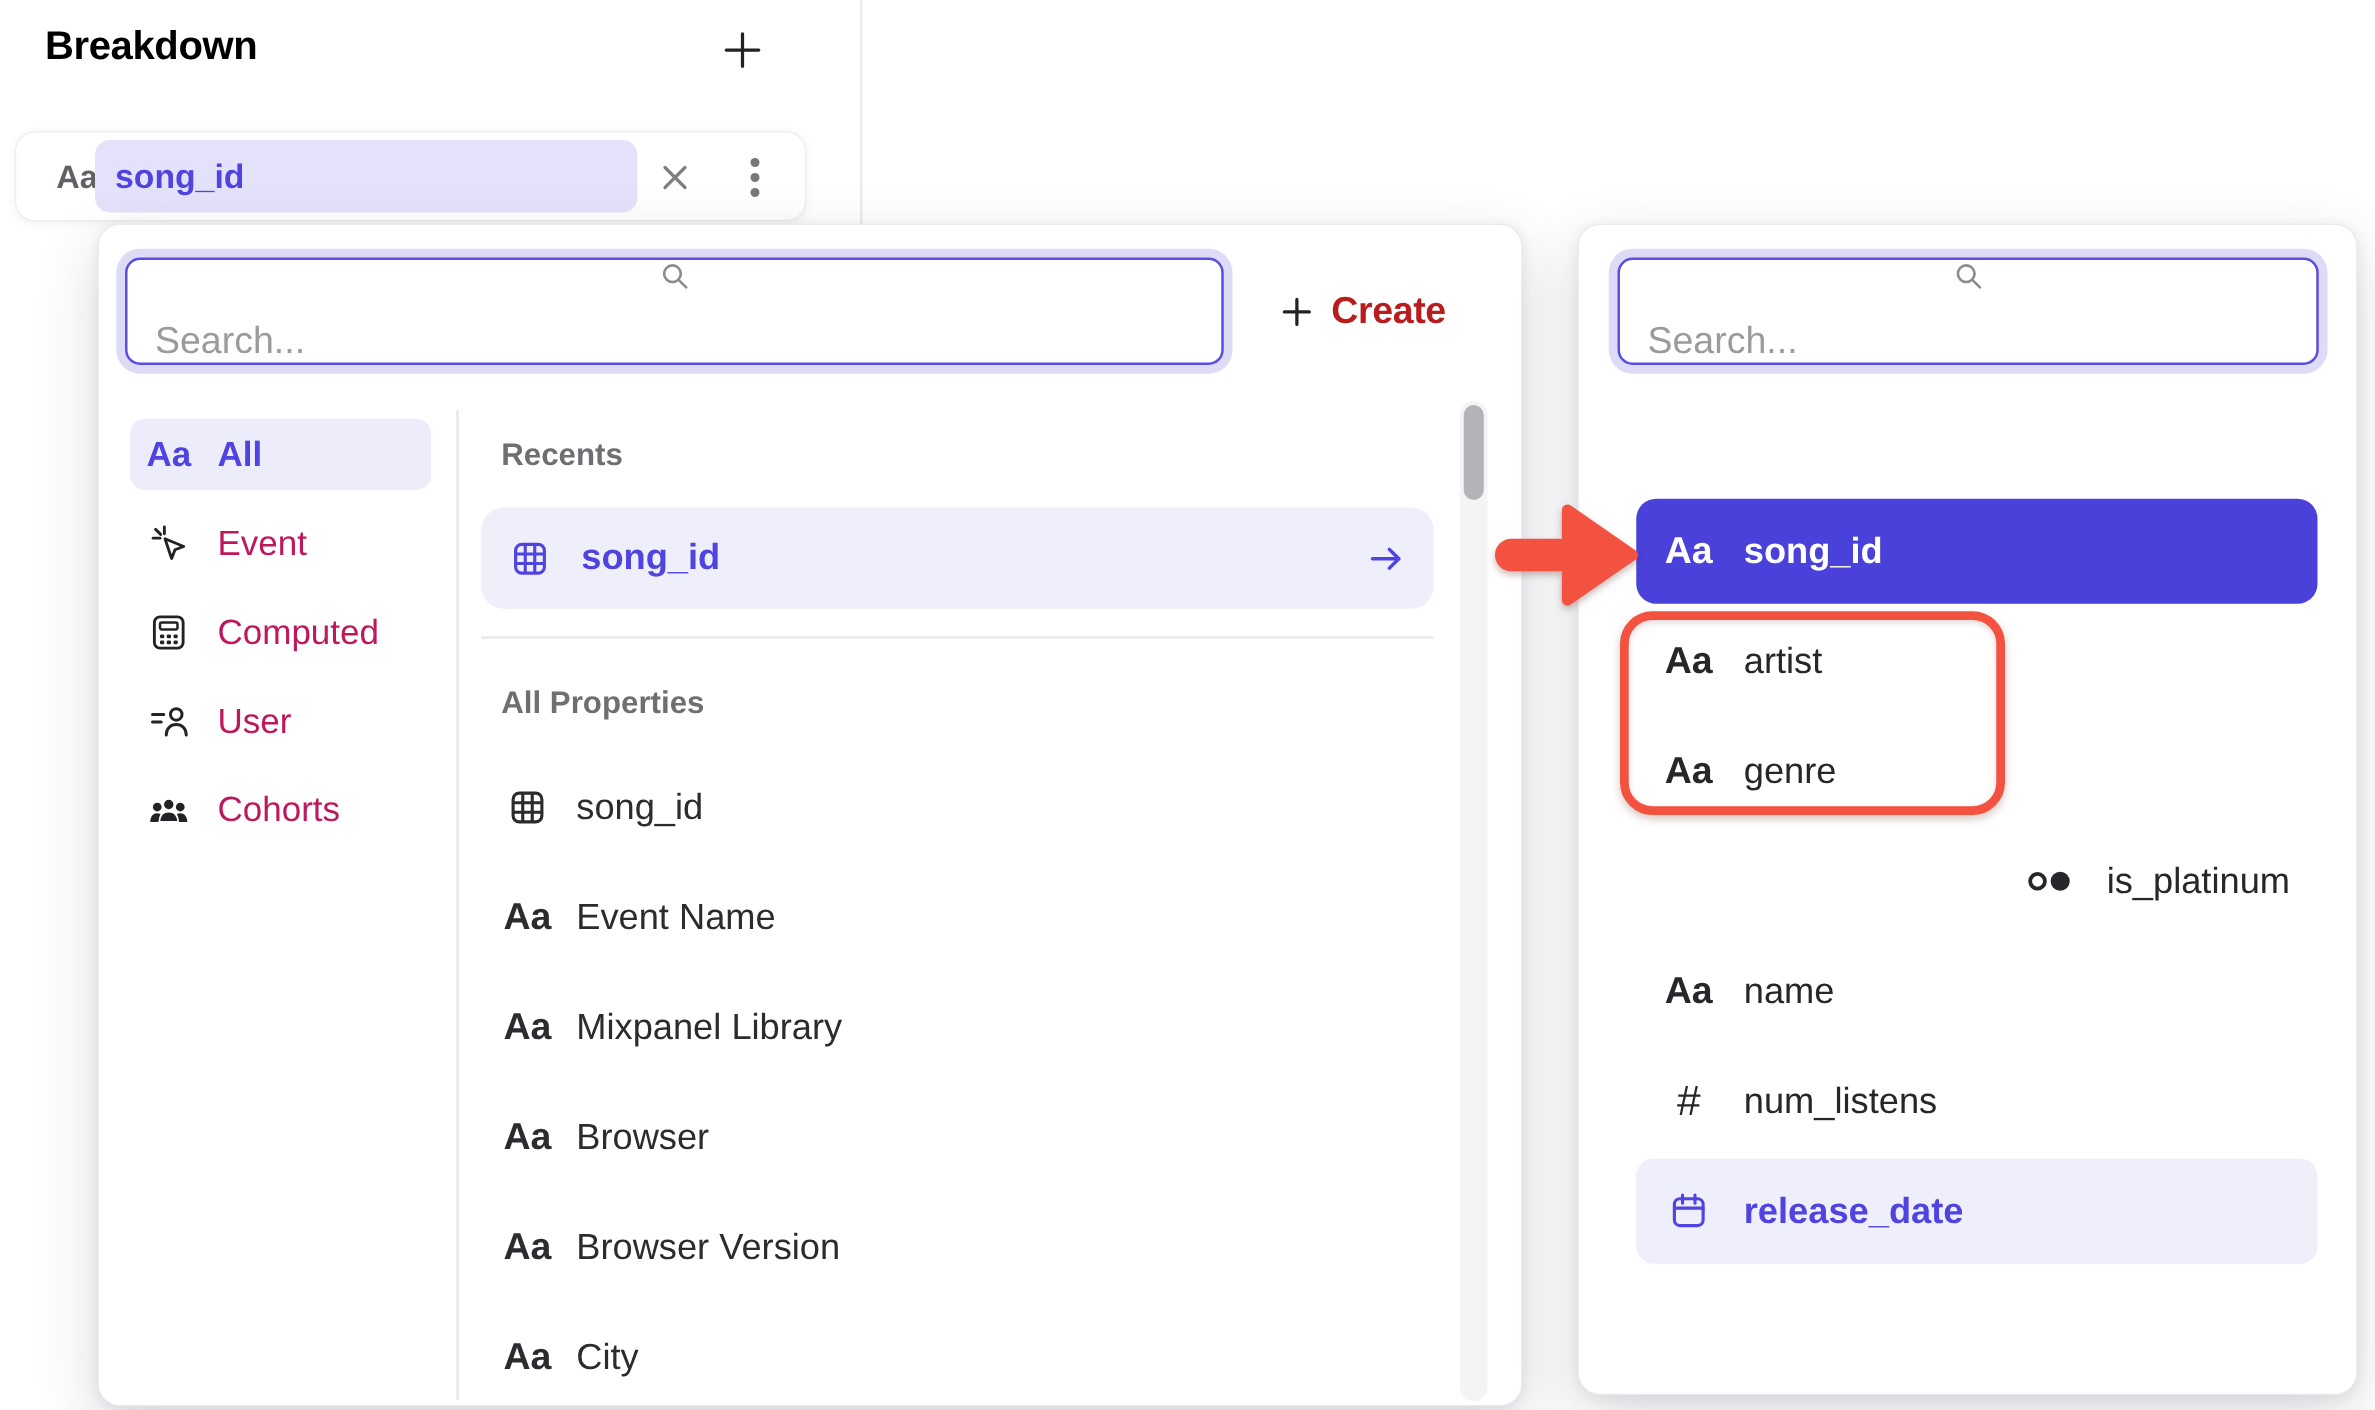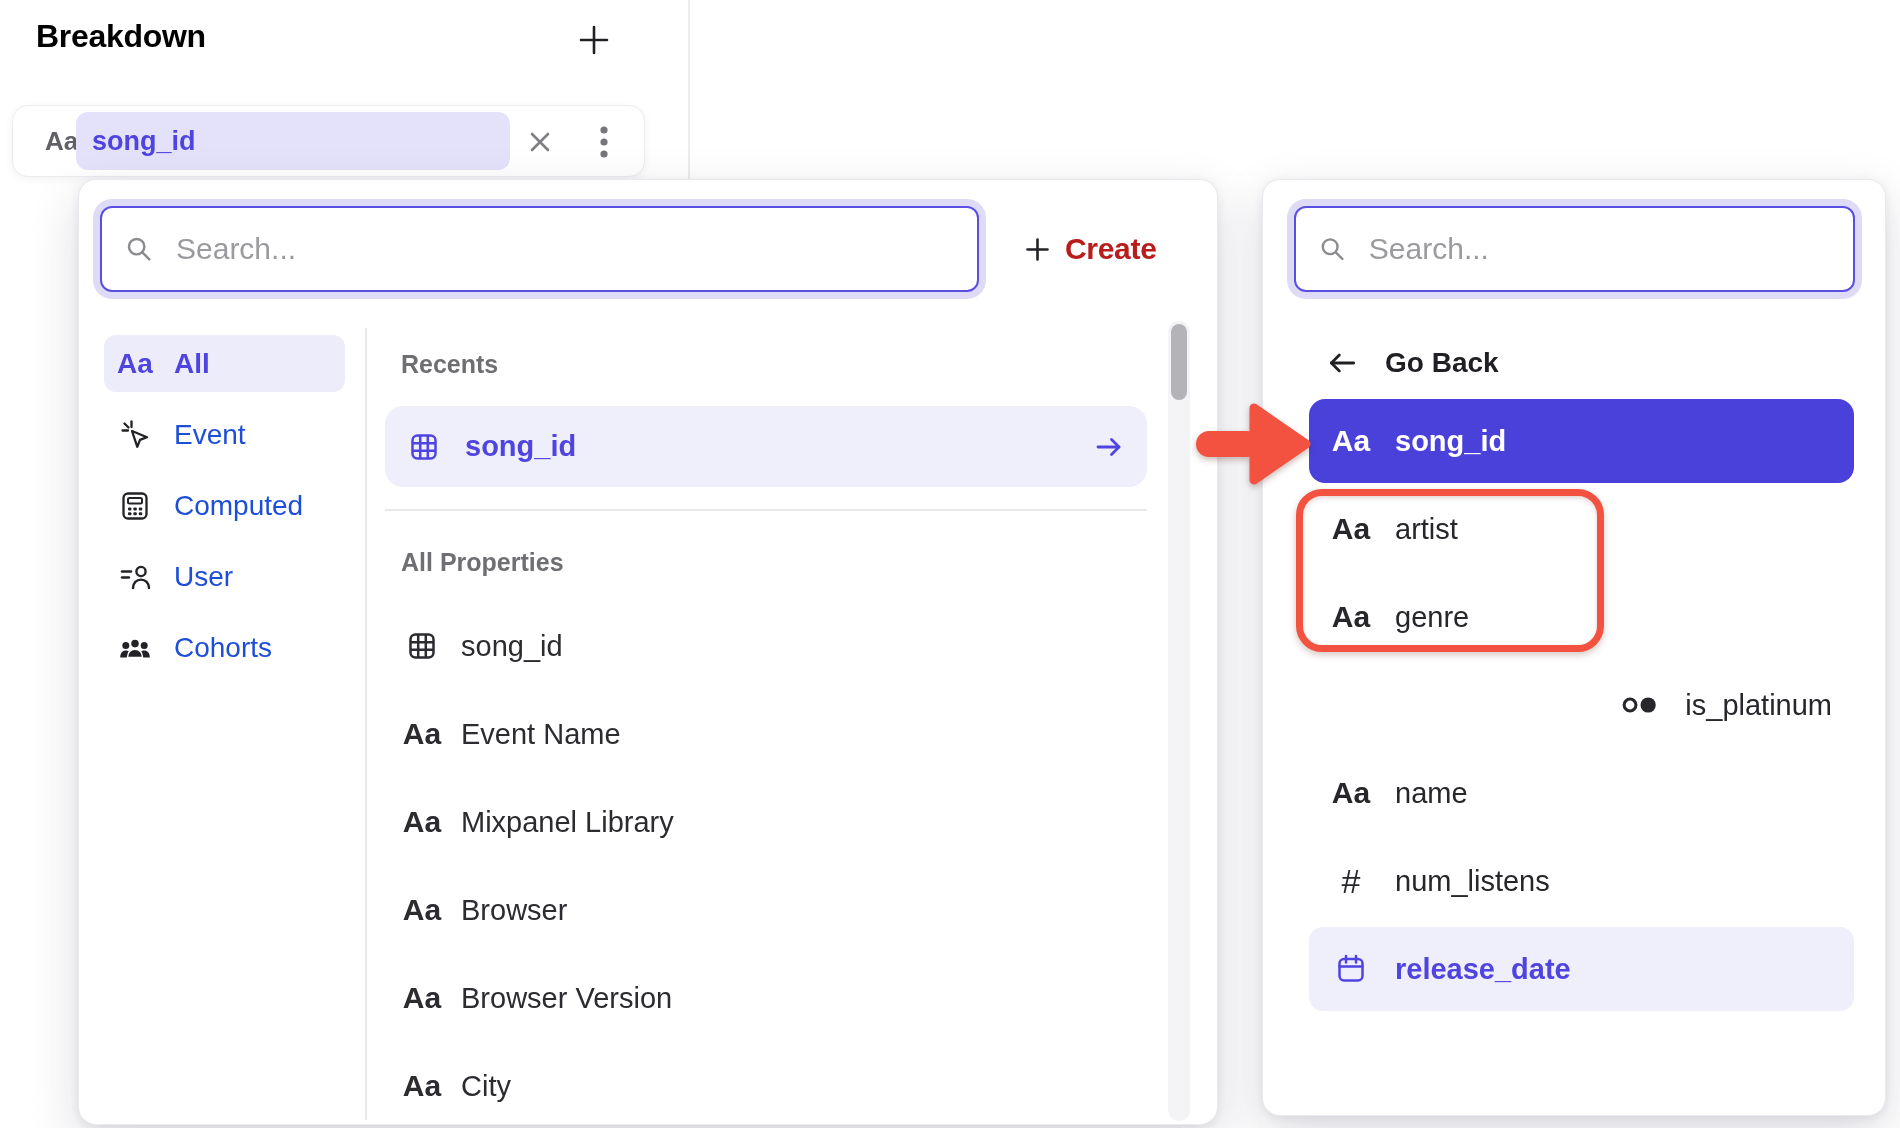--- a/index.html
+++ b/index.html
@@ -29,35 +29,35 @@
   .chip-kebab { position:absolute; left:584px; top:19px; width:14px; height:34px; cursor:pointer; }
 
   
   .panel { position:absolute; background:#fff; border:1px solid var(--border,#E9E9EE); border-radius:18px;
     box-shadow:0 18px 50px rgba(35,35,70,.16), 0 2px 10px rgba(35,35,70,.08); }
 
   .search-box {
     position:absolute; height:86px; background:#fff;
     border:2.5px solid var(--focus-border,#5A4FE2); border-radius:12px;
     box-shadow:0 0 0 7px var(--focus-halo,#DEDBF7);
-    display:flex; align-items:center; gap:22px; padding:0 22px;
+    display:flex; align-items:center; gap:22px; padding:0 22px;flex-direction:column;
   }
   .search-box input { border:none; outline:none; width:100%; font-size:30px;
     font-family:"Liberation Sans",sans-serif; color:#3a3a40; background:transparent; }
   .search-box input::placeholder { color:#9b9b9f; }
 
   
   #left-panel { left:78px; top:179px; width:1140px; height:946px; }
   #left-search { left:21px; top:26px; width:879px; }
   .create-btn { position:absolute; left:945px; top:26px; height:86px; display:flex; align-items:center;
     gap:14px; cursor:pointer; font-size:30px; font-weight:700; color:#b91c1c; letter-spacing:-.3px; }
 
   .sidebar { position:absolute; left:25px; top:155px; width:241px; }
   .cat-item { height:57px; margin-bottom:14px; border-radius:12px; display:flex; align-items:center;
-    gap:22px; padding-left:14px; font-size:28px; font-weight:500; color:#1d4ed8; cursor:pointer; }
+    gap:22px; padding-left:14px; font-size:28px; font-weight:500; color:#be185d; cursor:pointer; }
   .cat-item.selected { background:#EDECFA; color:var(--accent,#4F44E0); font-weight:700; }
   .cat-icon { width:34px; height:34px; display:flex; align-items:center; justify-content:center; }
   .aa-glyph { font-size:28px; font-weight:700; line-height:1; }
 
   .v-divider { position:absolute; left:286px; top:148px; width:2px; height:792px; background:#e8e8eb; }
 
   .main-list { position:absolute; left:306px; top:0; width:762px; height:946px; }
   .list-header { position:absolute; left:16px; font-size:25px; font-weight:600; color:var(--text-gray,#6F6F73); }
   .recent-row { position:absolute; left:0; top:226px; width:762px; height:81px;
     background:var(--accent-soft,#EFEEFB); border-radius:18px; display:flex; align-items:center;
@@ -266,27 +266,20 @@
 <div id="right-panel" class="panel">
 
   <div id="right-search" class="search-box">
     <svg width="32" height="32" viewBox="0 0 32 32">
       <circle cx="13.5" cy="13.5" r="8.2" fill="none" stroke="#8b8b90" stroke-width="2.6"></circle>
       <path d="M19.8 19.8 L27 27" stroke="#8b8b90" stroke-width="2.6" stroke-linecap="round"></path>
     </svg>
     <input placeholder="Search..." style="">
   </div>
 
-  <div class="go-back">
-    <svg width="34" height="34" viewBox="0 0 32 32" fill="none" stroke="#202024" stroke-width="2.6" stroke-linecap="round" stroke-linejoin="round">
-      <path d="M27 16 H6"></path>
-        <path d="M13.5 8.5 L6 16 L13.5 23.5"></path>
-    </svg>
-    <span>Go Back</span>
-  </div>
 
   <div class="rrows">
     <div class="rrow selected" style="top:0;">
       <span class="picon">
           <span class="aa-glyph" style="color:#fff;">Aa</span>
         </span>
       <span>song_id</span>
     </div>
     <div class="rrow" style="top:88px;">
       <span class="picon">

